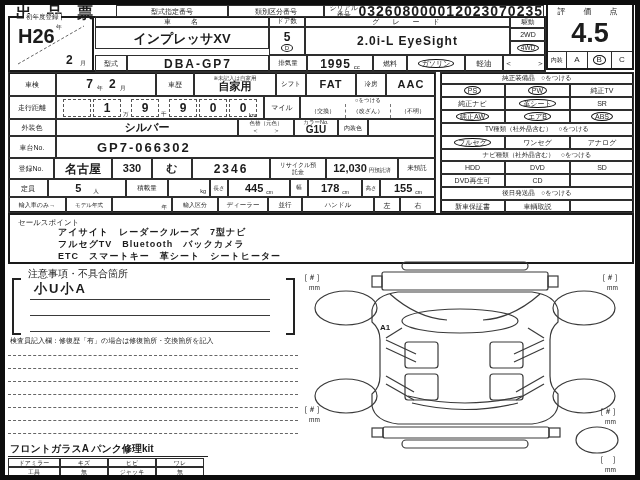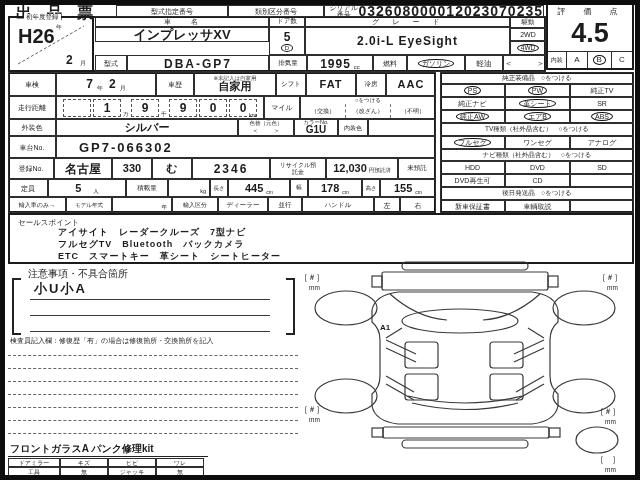--- a/index.html
+++ b/index.html
@@ -52,21 +52,21 @@
     <svg width="84" height="52">
         <line x1="8" y1="46" x2="74" y2="8" stroke="#666" stroke-width="1" stroke-dasharray="3,2"></line>
       </svg>
     <div class="abs bold" style="left:8px;top:8px;font-size:20px">H26</div>
     <div class="abs" style="left:46px;top:6px;font-size:6px">年</div>
     <div class="abs bold" style="left:56px;top:36px;font-size:12px">2</div>
     <div class="abs" style="left:70px;top:42px;font-size:6px">月</div>
   </div>
 
   <div class="c" style="left:95px;top:16px;width:174px;height:11px;font-size:7px;letter-spacing:2px">車　　名</div>
-  <div class="c bold" style="left:95px;top:27px;width:174px;height:15px;font-size:13px">インプレッサXV</div>
+  <div class="c bold" style="left:95px;top:27px;width:174px;height:22px;font-size:13px">インプレッサXV</div>
 
   <div class="c" style="left:269px;top:16px;width:36px;height:11px;font-size:6.5px">ドア数</div>
   <div class="c col" style="left:269px;top:27px;width:36px;height:28px">
     <span class="bold" style="font-size:12px">5</span>
     <span class="circ-s" style="font-size:6px;margin-top:1px">D</span>
   </div>
 
   <div class="c" style="left:305px;top:16px;width:205px;height:11px;font-size:7px;letter-spacing:3px">グ　レ　ー　ド</div>
   <div class="c bold" style="left:305px;top:27px;width:205px;height:28px;font-size:12px;letter-spacing:1px">2.0i-L EyeSight</div>
 
@@ -138,21 +138,21 @@
     <span style="font-size:7px">＜　　＞</span>
   </div>
   <div class="c col" style="left:294px;top:119px;width:44px;height:17px">
     <span style="font-size:5.5px">カラーNo.</span>
     <span class="bold" style="font-size:10px">G1U</span>
   </div>
   <div class="c" style="left:338px;top:119px;width:30px;height:17px;font-size:6px">内装色</div>
   <div class="c" style="left:368px;top:119px;width:68px;height:17px"></div>
 
   <div class="c" style="left:8px;top:136px;width:48px;height:22px;font-size:7px">車台No.</div>
-  <div class="c bold" style="left:56px;top:136px;width:380px;height:22px;font-size:13px;letter-spacing:2px;justify-content:flex-start;padding-left:22px">GP7-066302</div>
+  <div class="c bold" style="left:56px;top:136px;width:380px;height:22px;font-size:13px;letter-spacing:2px;justify-content:flex-start;padding-left:40px">GP7-066302</div>
 
   <div class="c" style="left:8px;top:158px;width:46px;height:21px;font-size:7px">登録No.</div>
   <div class="c bold" style="left:54px;top:158px;width:58px;height:21px;font-size:12px">名古屋</div>
   <div class="c bold" style="left:112px;top:158px;width:40px;height:21px;font-size:11px">330</div>
   <div class="c bold" style="left:152px;top:158px;width:40px;height:21px;font-size:11px">む</div>
   <div class="c bold" style="left:192px;top:158px;width:78px;height:21px;font-size:12px;letter-spacing:2px">2346</div>
   <div class="c wrap" style="left:270px;top:158px;width:56px;height:21px;font-size:6px;padding:0 6px">リサイクル預託金</div>
   <div class="c" style="left:326px;top:158px;width:72px;height:21px">
     <span class="bold" style="font-size:11px">12,030</span>
     <span style="font-size:5.5px;margin-left:2px;margin-top:4px">円預託済</span>

